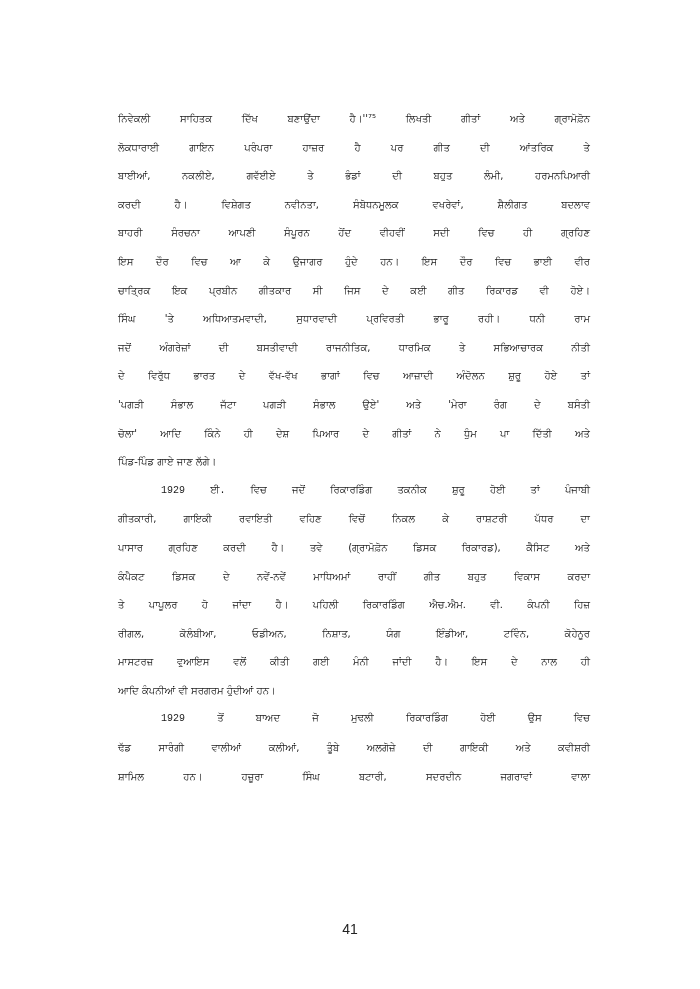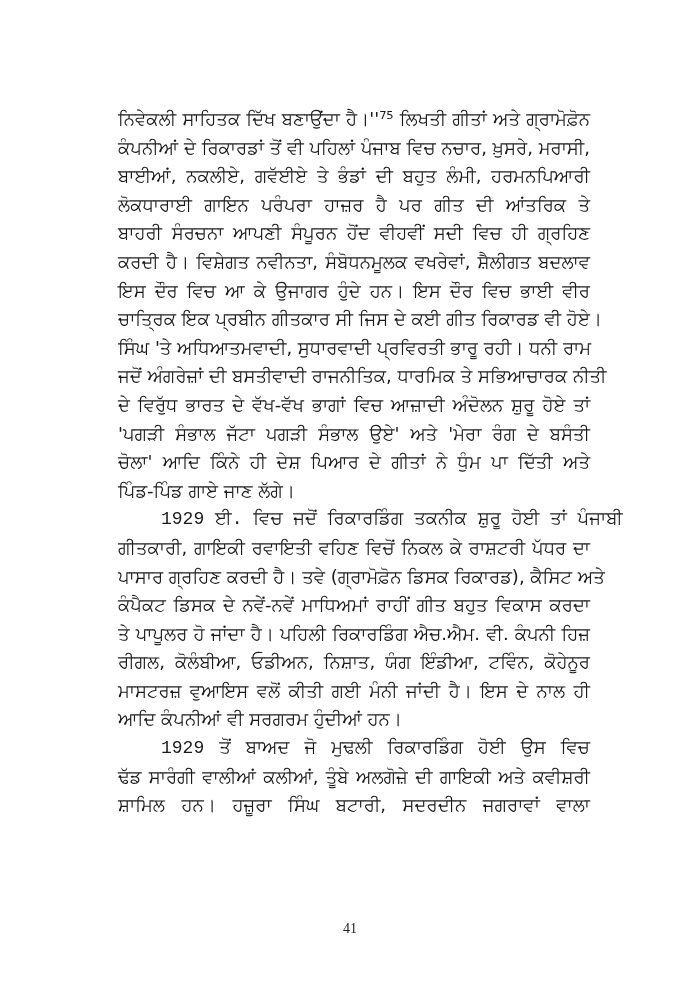--- a/index.html
+++ b/index.html
@@ -1,41 +1,40 @@
 <!DOCTYPE html>
 <html><head>
 <meta charset="utf-8">
 <style>
   html, body { margin: 0; padding: 0; background: #ffffff; }
   body { width: 700px; height: 989px; position: relative; overflow: hidden; }
   .page { position: absolute; left: 0; top: 0; width: 700px; height: 989px; background: #fff; }
   .text-block { position: absolute; left: 118px; top: 105px; width: 472px; }
   .line {
     height: 28.6px; line-height: 28.6px;
-    font-family: "DejaVu Sans", sans-serif; font-size: 18px; color: #1a1a1a;
+    font-family: "DejaVu Sans", sans-serif; font-size: 10px; color: #1a1a1a;
     white-space: nowrap; text-align: justify; text-align-last: justify;
   }
   .line.last { text-align-last: left; }
   .line.indent { padding-left: 43px; font-family: Liberation Mono, monospace; }
   .page-number {
     position: absolute; left: 0; width: 700px; top: 921px; text-align: center;
-    font-family: Liberation Serif, serif; font-size: 14px; color: #222;
+    font-family: Liberation Sans, sans-serif; font-size: 14px; color: #222;
   }
 </style>
 </head>
 <body>
 
 <div class="page">
   <div class="text-block">
     <div class="line">ਨਿਵੇਕਲੀ ਸਾਹਿਤਕ ਦਿੱਖ ਬਣਾਉਂਦਾ ਹੈ।''⁷⁵ ਲਿਖਤੀ ਗੀਤਾਂ ਅਤੇ ਗ੍ਰਾਮੋਫ਼ੋਨ</div>
-    <div class="line">ਕੰਪਨੀਆਂ ਦੇ ਰਿਕਾਰਡਾਂ ਤੋਂ ਵੀ ਪਹਿਲਾਂ ਪੰਜਾਬ ਵਿਚ ਨਚਾਰ, ਖ਼ੁਸਰੇ, ਮਰਾਸੀ,</div>
+    <div class="line">ਲੋਕਧਾਰਾਈ ਗਾਇਨ ਪਰੰਪਰਾ ਹਾਜ਼ਰ ਹੈ ਪਰ ਗੀਤ ਦੀ ਆਂਤਰਿਕ ਤੇ</div>
     <div class="line">ਬਾਈਆਂ, ਨਕਲੀਏ, ਗਵੱਈਏ ਤੇ ਭੰਡਾਂ ਦੀ ਬਹੁਤ ਲੰਮੀ, ਹਰਮਨਪਿਆਰੀ</div>
-    <div class="line">ਲੋਕਧਾਰਾਈ ਗਾਇਨ ਪਰੰਪਰਾ ਹਾਜ਼ਰ ਹੈ ਪਰ ਗੀਤ ਦੀ ਆਂਤਰਿਕ ਤੇ</div>
+    <div class="line">ਕਰਦੀ ਹੈ। ਵਿਸ਼ੇਗਤ ਨਵੀਨਤਾ, ਸੰਬੋਧਨਮੂਲਕ ਵਖਰੇਵਾਂ, ਸ਼ੈਲੀਗਤ ਬਦਲਾਵ</div>
     <div class="line">ਬਾਹਰੀ ਸੰਰਚਨਾ ਆਪਣੀ ਸੰਪੂਰਨ ਹੋਂਦ ਵੀਹਵੀਂ ਸਦੀ ਵਿਚ ਹੀ ਗ੍ਰਹਿਣ</div>
-    <div class="line">ਕਰਦੀ ਹੈ। ਵਿਸ਼ੇਗਤ ਨਵੀਨਤਾ, ਸੰਬੋਧਨਮੂਲਕ ਵਖਰੇਵਾਂ, ਸ਼ੈਲੀਗਤ ਬਦਲਾਵ</div>
     <div class="line">ਇਸ ਦੌਰ ਵਿਚ ਆ ਕੇ ਉਜਾਗਰ ਹੁੰਦੇ ਹਨ। ਇਸ ਦੌਰ ਵਿਚ ਭਾਈ ਵੀਰ</div>
     <div class="line">ਚਾਤ੍ਰਿਕ ਇਕ ਪ੍ਰਬੀਨ ਗੀਤਕਾਰ ਸੀ ਜਿਸ ਦੇ ਕਈ ਗੀਤ ਰਿਕਾਰਡ ਵੀ ਹੋਏ।</div>
     <div class="line">ਸਿੰਘ 'ਤੇ ਅਧਿਆਤਮਵਾਦੀ, ਸੁਧਾਰਵਾਦੀ ਪ੍ਰਵਿਰਤੀ ਭਾਰੂ ਰਹੀ। ਧਨੀ ਰਾਮ</div>
     <div class="line">ਜਦੋਂ ਅੰਗਰੇਜ਼ਾਂ ਦੀ ਬਸਤੀਵਾਦੀ ਰਾਜਨੀਤਿਕ, ਧਾਰਮਿਕ ਤੇ ਸਭਿਆਚਾਰਕ ਨੀਤੀ</div>
     <div class="line">ਦੇ ਵਿਰੁੱਧ ਭਾਰਤ ਦੇ ਵੱਖ-ਵੱਖ ਭਾਗਾਂ ਵਿਚ ਆਜ਼ਾਦੀ ਅੰਦੋਲਨ ਸ਼ੁਰੂ ਹੋਏ ਤਾਂ</div>
     <div class="line">'ਪਗੜੀ ਸੰਭਾਲ ਜੱਟਾ ਪਗੜੀ ਸੰਭਾਲ ਉਏ' ਅਤੇ 'ਮੇਰਾ ਰੰਗ ਦੇ ਬਸੰਤੀ</div>
     <div class="line">ਚੋਲਾ' ਆਦਿ ਕਿੰਨੇ ਹੀ ਦੇਸ਼ ਪਿਆਰ ਦੇ ਗੀਤਾਂ ਨੇ ਧੁੰਮ ਪਾ ਦਿੱਤੀ ਅਤੇ</div>
     <div class="line last">ਪਿੰਡ-ਪਿੰਡ ਗਾਏ ਜਾਣ ਲੱਗੇ।</div>
     <div class="line indent">1929 ਈ. ਵਿਚ ਜਦੋਂ ਰਿਕਾਰਡਿੰਗ ਤਕਨੀਕ ਸ਼ੁਰੂ ਹੋਈ ਤਾਂ ਪੰਜਾਬੀ</div>
     <div class="line">ਗੀਤਕਾਰੀ, ਗਾਇਕੀ ਰਵਾਇਤੀ ਵਹਿਣ ਵਿਚੋਂ ਨਿਕਲ ਕੇ ਰਾਸ਼ਟਰੀ ਪੱਧਰ ਦਾ</div>

